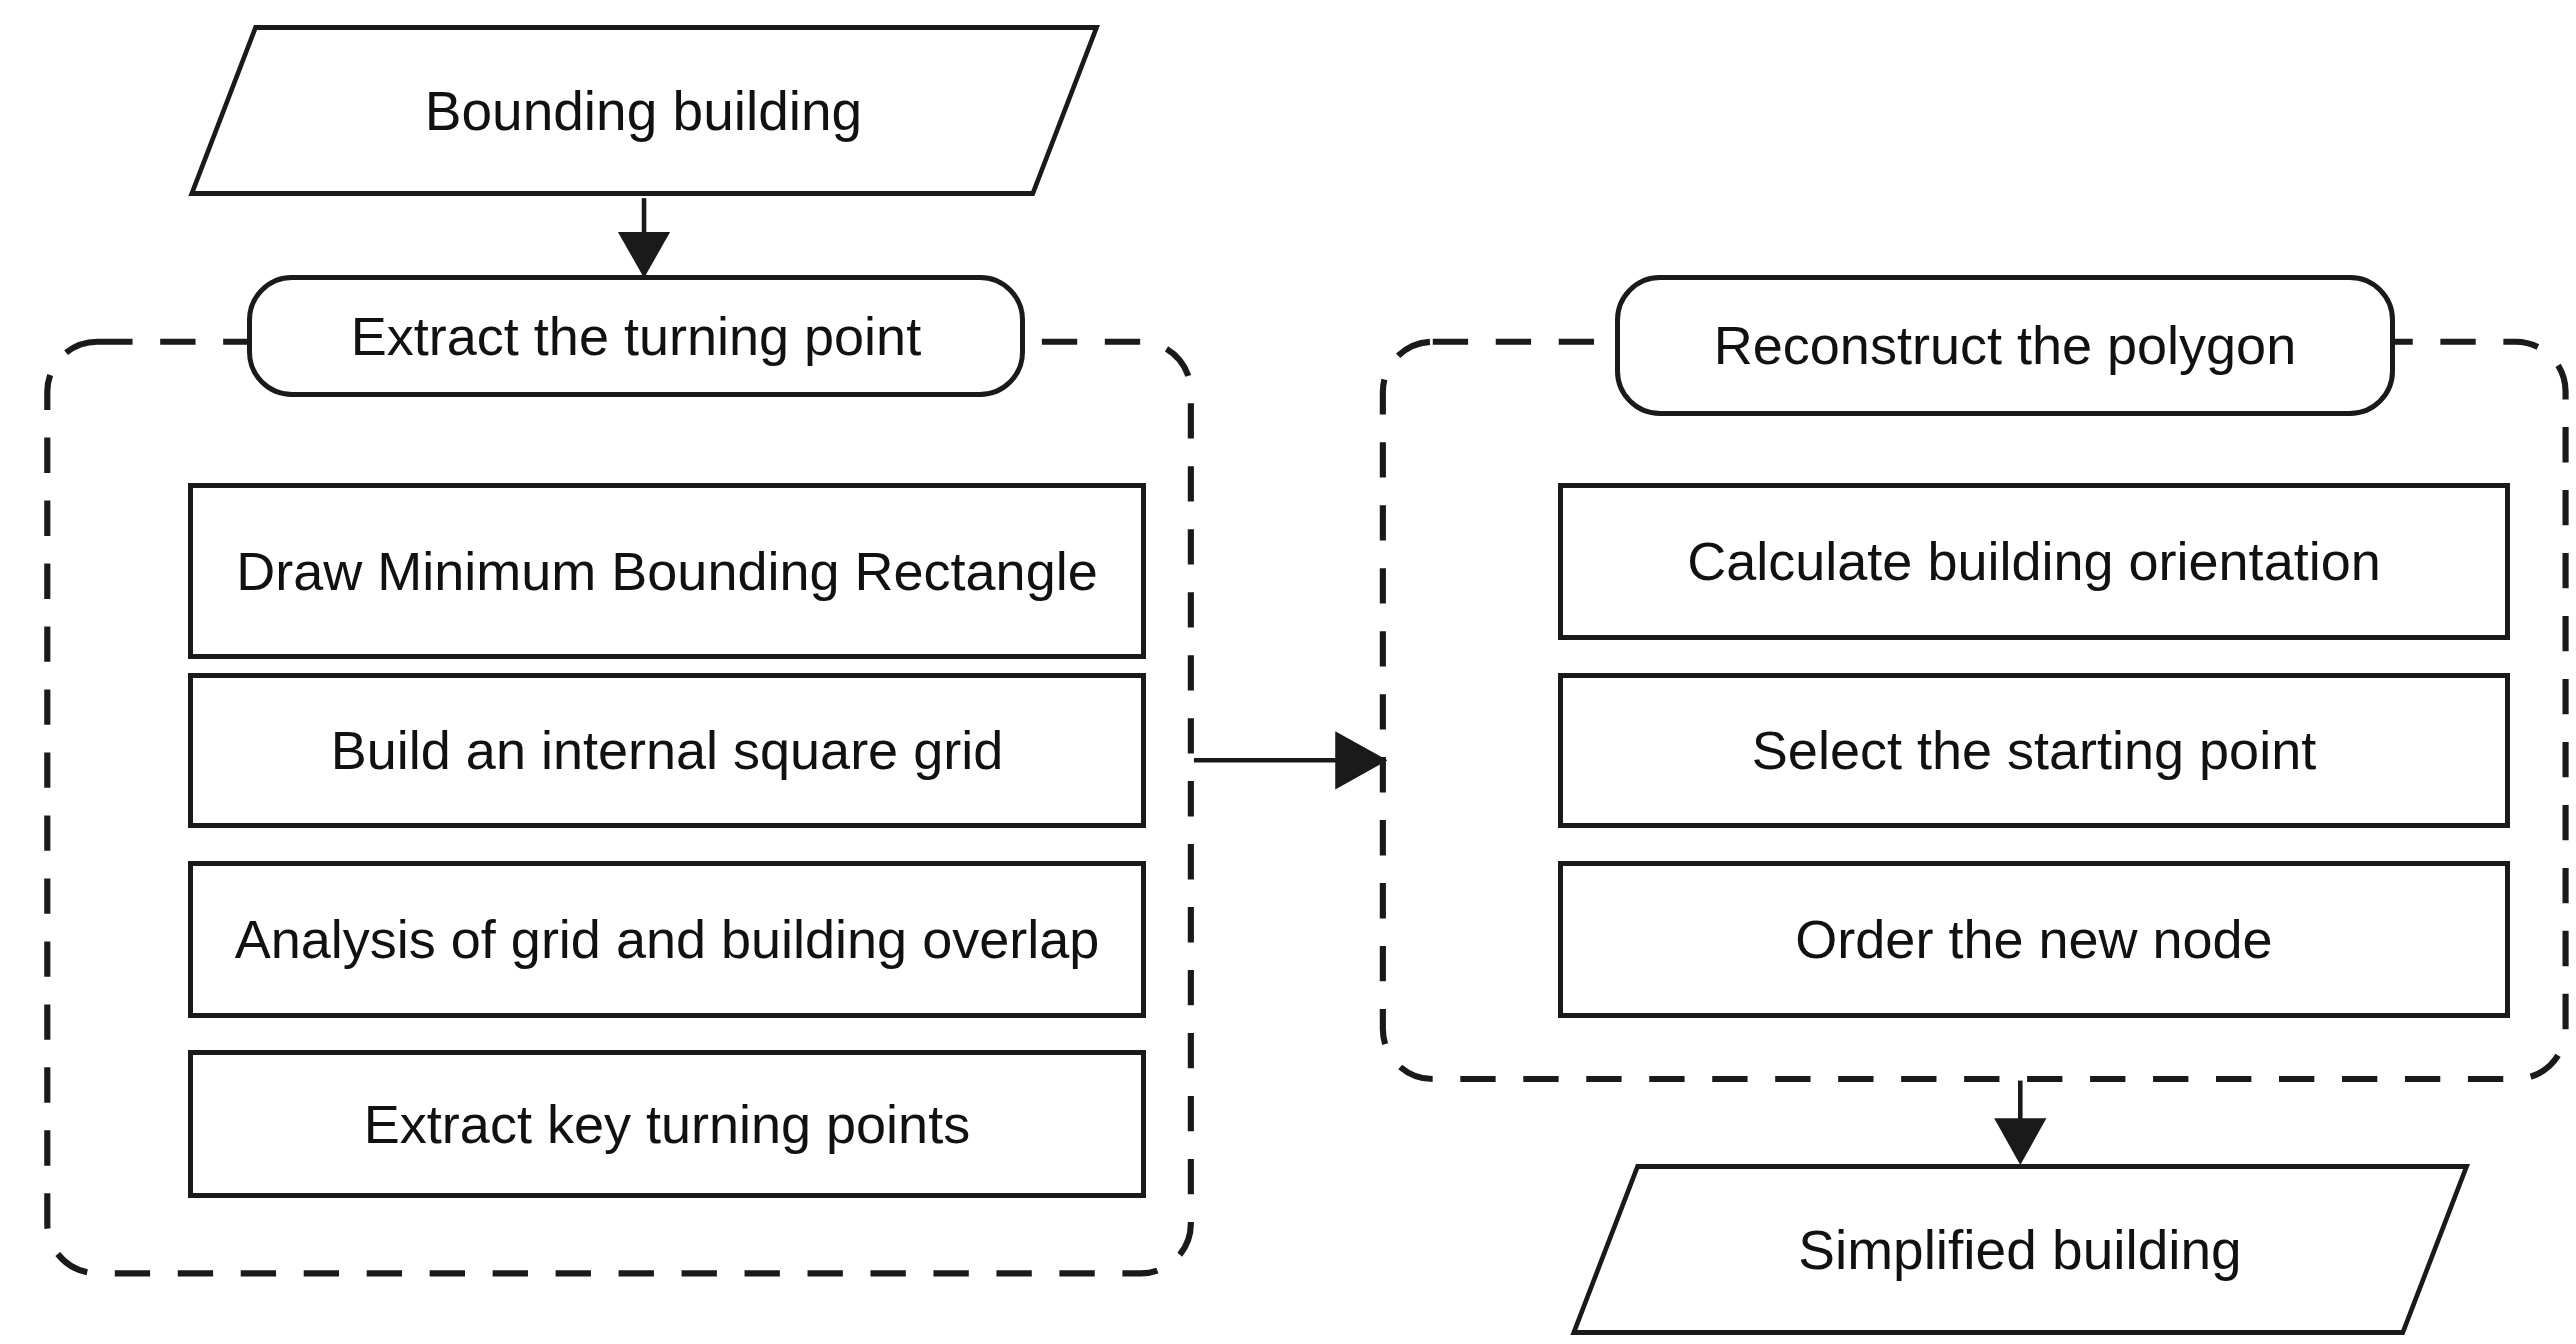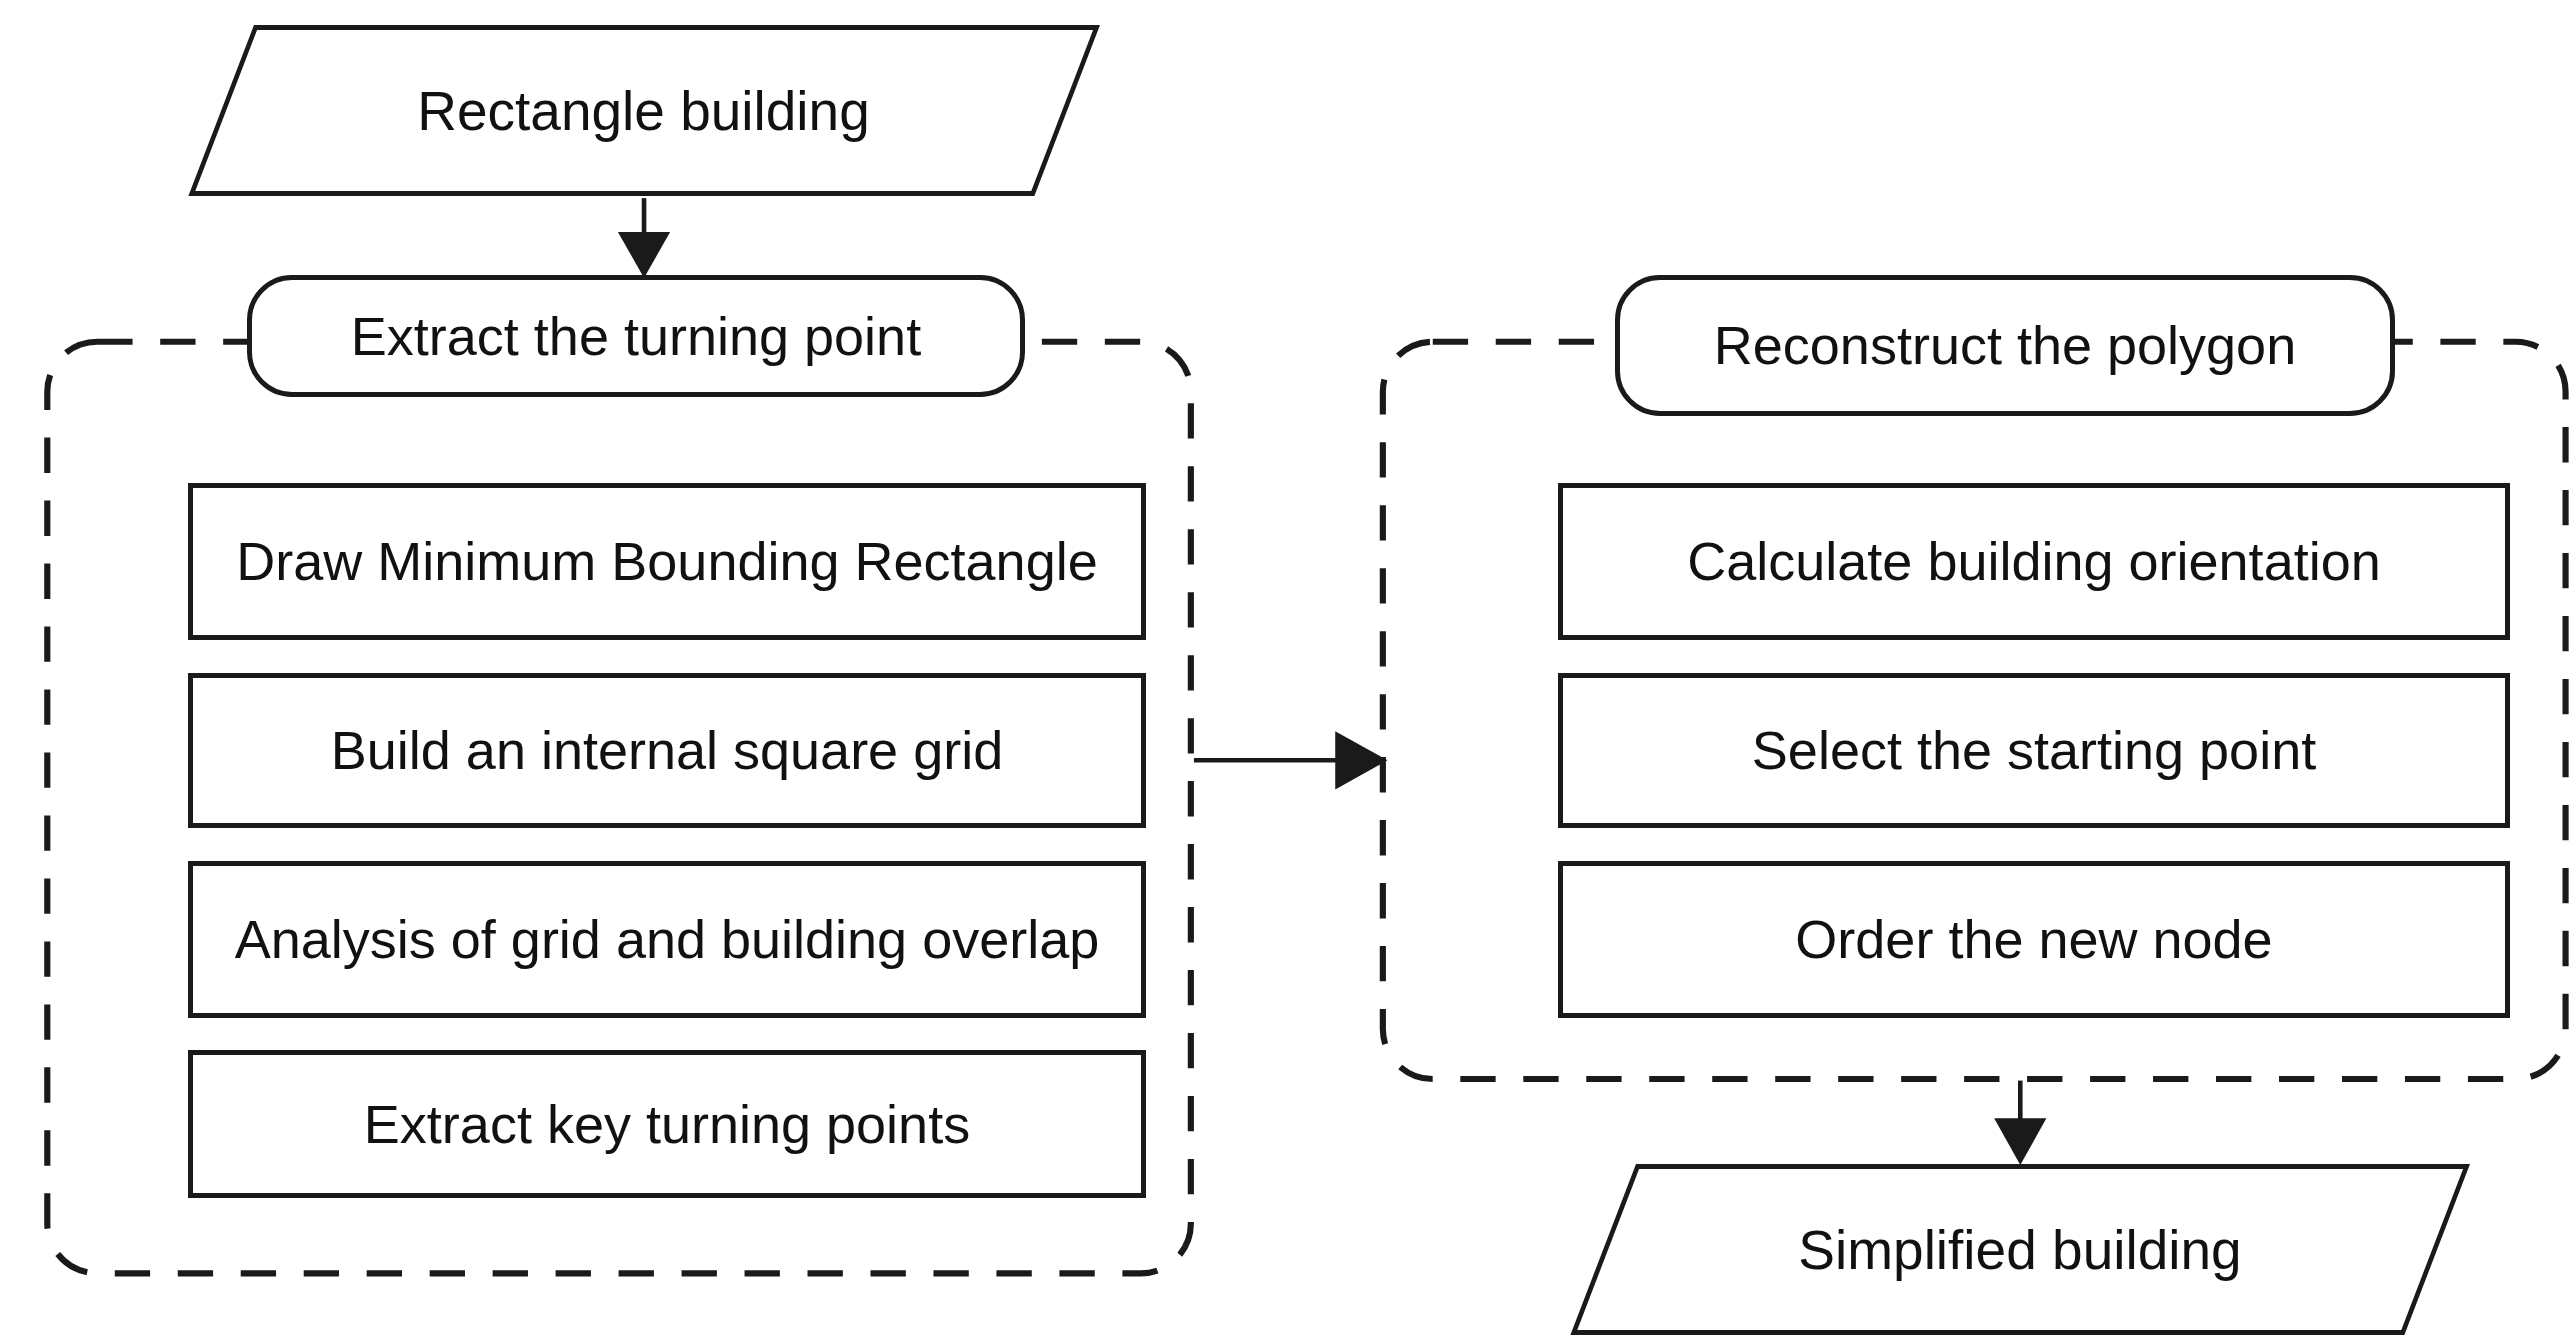--- a/index.html
+++ b/index.html
@@ -79,25 +79,25 @@
       <polygon points="1738,952 1738,1028 1806,990" fill="var(--stroke)"></polygon>
     </g>
 
     <g>
       <line x1="2630" y1="1407" x2="2630" y2="1460" stroke="var(--stroke)" stroke-width="6"></line>
       <polygon points="2596,1456 2664,1456 2630,1517" fill="var(--stroke)"></polygon>
     </g>
   </svg>
 
   <div class="skewed" style="left:254px; top:25px; width:846px; height:171px;"></div>
-  <div class="plabel" style="left:188px; top:25px; width:911px; height:171px;">Rectangle building</div>
+  <div class="plabel" style="left:188px; top:25px; width:911px; height:171px;">Bounding building</div>
 
   <div class="box rounded" style="left:247px; top:275px; width:778px; height:122px;">Extract the turning point</div>
 
-  <div class="box" style="left:188px; top:483px; width:958px; height:157px;">Draw Minimum Bounding Rectangle</div>
+  <div class="box" style="left:188px; top:483px; width:958px; height:176px;">Draw Minimum Bounding Rectangle</div>
   <div class="box" style="left:188px; top:673px; width:958px; height:155px;text-align:right;">Build an internal square grid</div>
   <div class="box" style="left:188px; top:861px; width:958px; height:157px;">Analysis of grid and building overlap</div>
   <div class="box rounded" style="left:1615px; top:275px; width:780px; height:141px;">Reconstruct the polygon</div>
 
   <div class="box" style="left:188px; top:1050px; width:958px; height:148px;">Extract key turning points</div>
 
   <div class="box" style="left:1558px; top:483px; width:952px; height:157px;">Calculate building orientation</div>
   <div class="box" style="left:1558px; top:673px; width:952px; height:155px;">Select the starting point</div>
   <div class="box" style="left:1558px; top:861px; width:952px; height:157px;">Order the new node</div>
 

